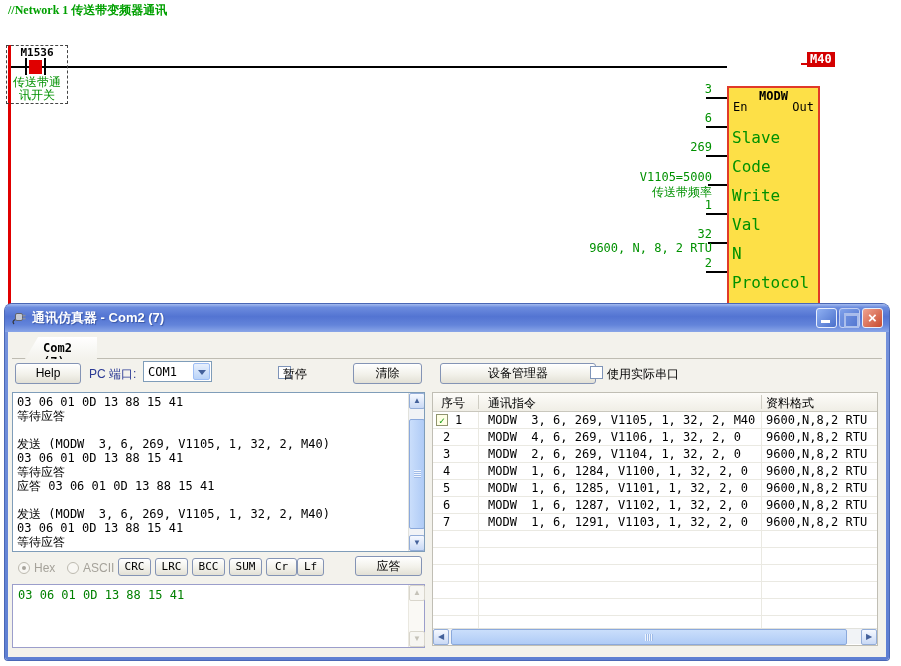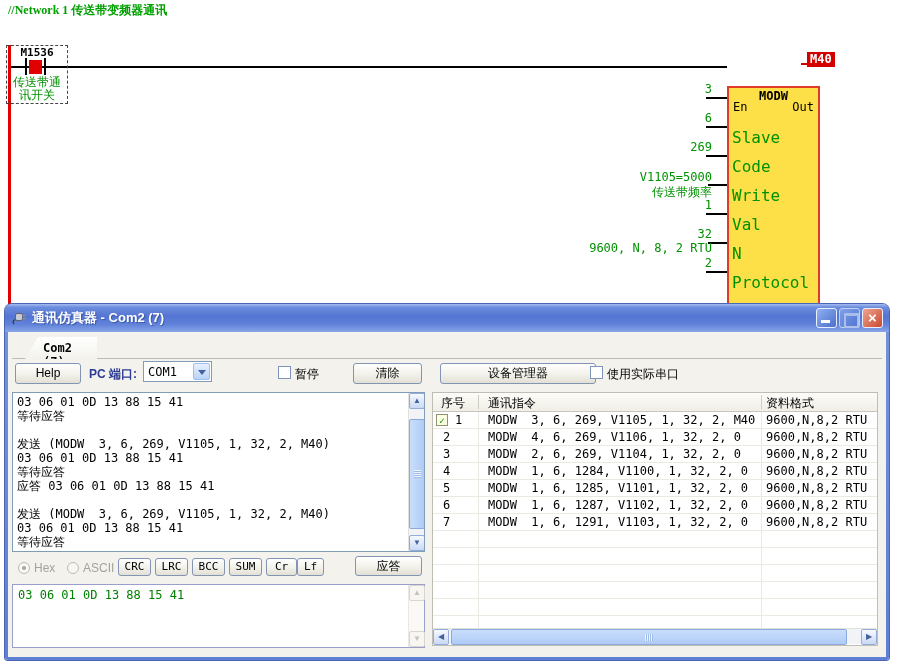--- a/index.html
+++ b/index.html
@@ -183,27 +183,27 @@
       <div class="winbtn close">×</div>
     </div>
 
     <div class="win-body">
       <div class="tabline"></div>
       <div class="tab">
         <span>Com2 (7)</span>
       </div>
 
       <div class="btn" style="left:7px;top:31px;width:66px;height:21px;line-height:19px;">Help</div>
-      <div class="lbl" style="left:81px;top:34px;color:#2B3A94;font-weight:bold;">PC 端口:</div>
+      <div class="lbl" style="left:81px;top:34px;color:#2B3A94;font-weight:normal;">PC 端口:</div>
       <div class="combo">
         <span class="val">COM1</span>
         <span class="drop"></span>
       </div>
       <div class="cbx" style="left:270px;top:34px;"></div>
-      <div class="lbl" style="left:287px;top:34px;text-align:right;">暂停</div>
+      <div class="lbl" style="left:275px;top:34px;text-align:right;">暂停</div>
       <div class="btn" style="left:345px;top:31px;width:69px;height:21px;line-height:19px;">清除</div>
       <div class="btn" style="left:432px;top:31px;width:156px;height:21px;line-height:19px;">设备管理器</div>
       <div class="cbx" style="left:582px;top:34px;"></div>
       <div class="lbl" style="left:599px;top:34px;">使用实际串口</div>
 
       <div class="log-panel">
         <div class="log-text">03 06 01 0D 13 88 15 41
 等待应答
 
 发送 (MODW  3, 6, 269, V1105, 1, 32, 2, M40)

